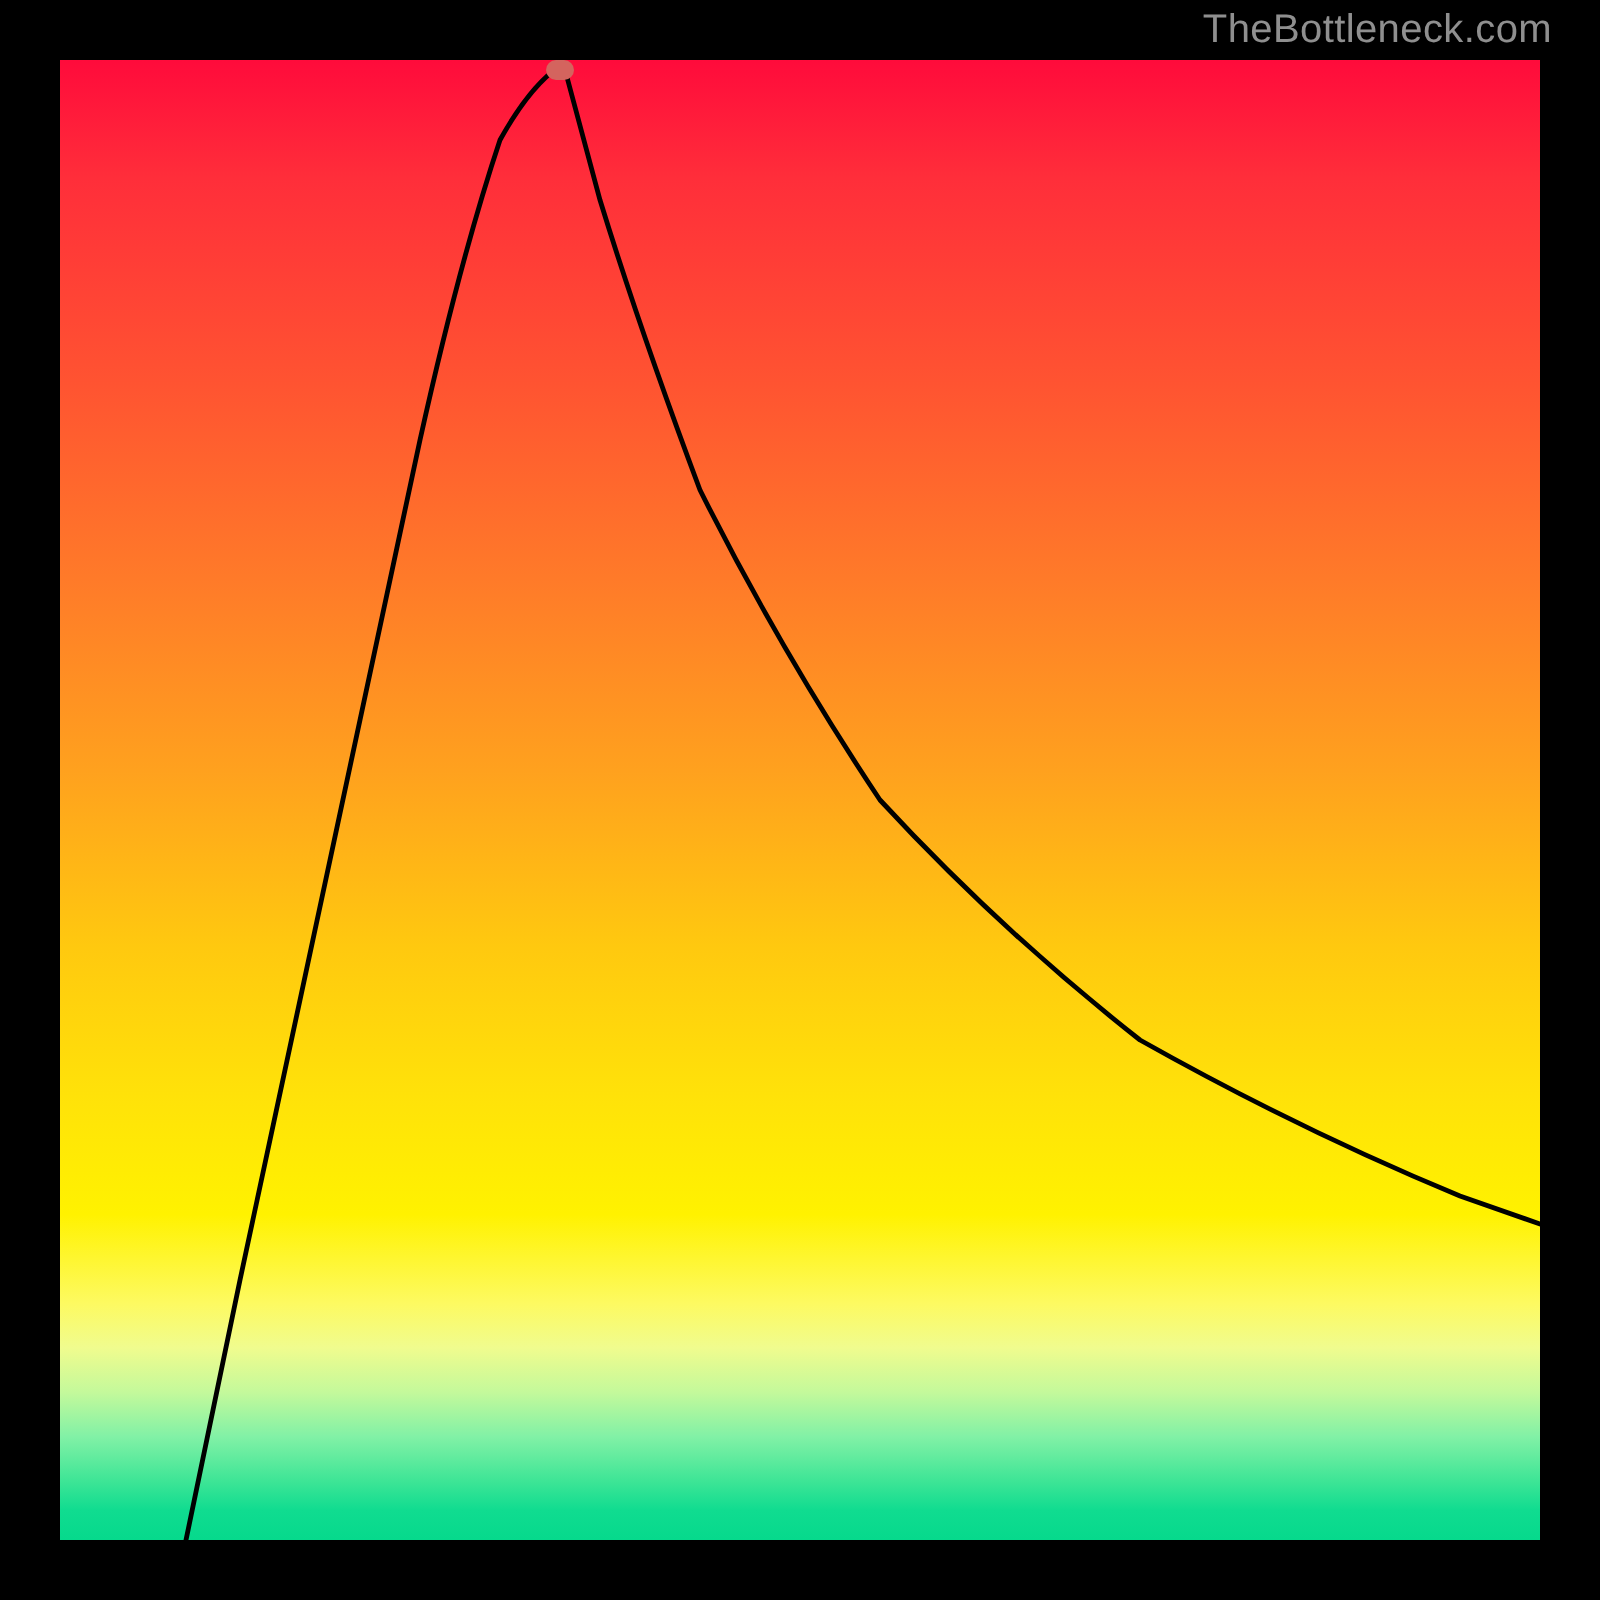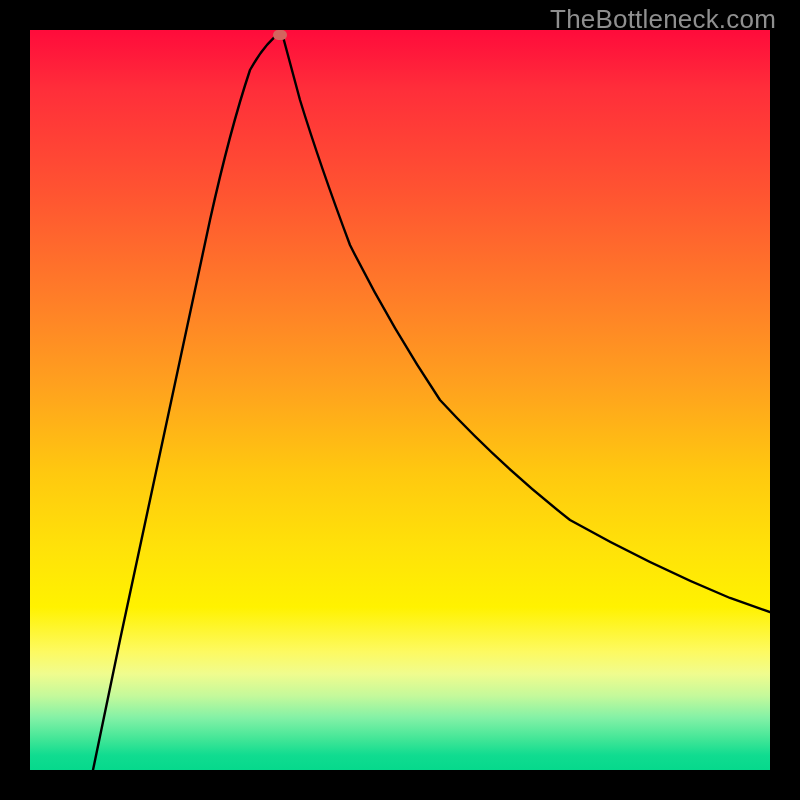--- a/index.html
+++ b/index.html
@@ -42,21 +42,21 @@
       #3ee596 96%,
       #10dc90 98%,
       #06d98c 100%
     );
   }
   .watermark {
     position: absolute;
     top: 4px;
     right: 24px;
     color: #8f8f8f;
-    font-size: 26px;
+    font-size: 20px;
     font-weight: 500;
     letter-spacing: 0.2px;
   }
   .curve-svg {
     position: absolute;
     top: 0;
     left: 0;
     width: 740px;
     height: 740px;
   }

